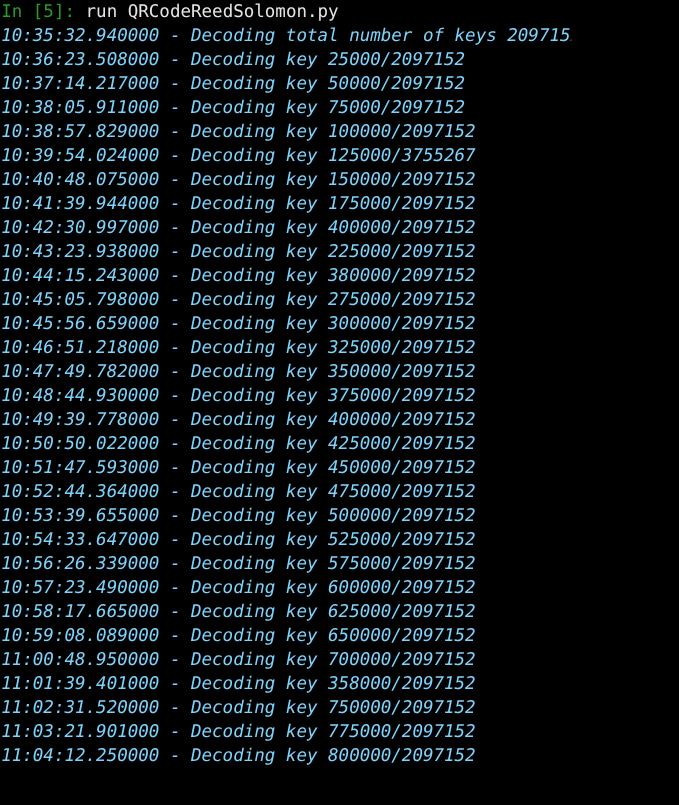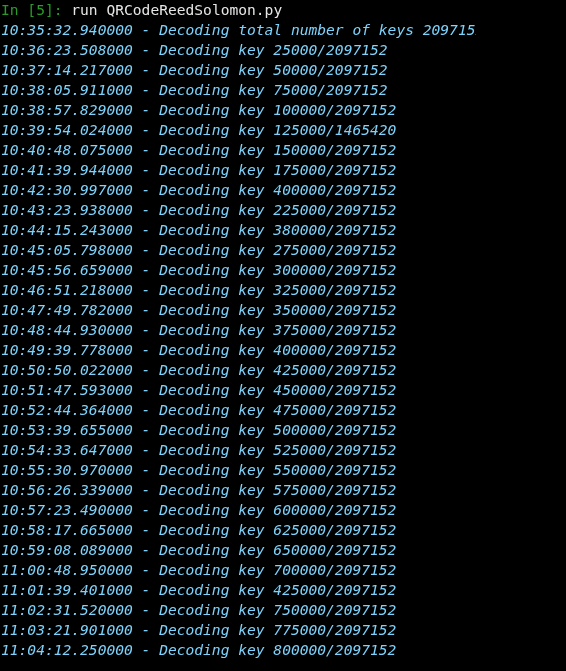--- a/index.html
+++ b/index.html
@@ -49,42 +49,41 @@
 <div id="terminal">
 
   <div class="line"><span class="prompt-in">In [5]:</span><span class="cmd"> run QRCodeReedSolomon.py</span></div>
 
   <div id="log-container">
       <div class="line log">10:35:32.940000 - Decoding total number of keys 2097152</div>
       <div class="line log">10:36:23.508000 - Decoding key 25000/2097152</div>
       <div class="line log">10:37:14.217000 - Decoding key 50000/2097152</div>
       <div class="line log">10:38:05.911000 - Decoding key 75000/2097152</div>
       <div class="line log">10:38:57.829000 - Decoding key 100000/2097152</div>
-      <div class="line log">10:39:54.024000 - Decoding key 125000/1465420</div>
+      <div class="line log">10:39:54.024000 - Decoding key 125000/3755267</div>
       <div class="line log">10:40:48.075000 - Decoding key 150000/2097152</div>
       <div class="line log">10:41:39.944000 - Decoding key 175000/2097152</div>
       <div class="line log">10:42:30.997000 - Decoding key 400000/2097152</div>
       <div class="line log">10:43:23.938000 - Decoding key 225000/2097152</div>
       <div class="line log">10:44:15.243000 - Decoding key 380000/2097152</div>
       <div class="line log">10:45:05.798000 - Decoding key 275000/2097152</div>
       <div class="line log">10:45:56.659000 - Decoding key 300000/2097152</div>
       <div class="line log">10:46:51.218000 - Decoding key 325000/2097152</div>
       <div class="line log">10:47:49.782000 - Decoding key 350000/2097152</div>
       <div class="line log">10:48:44.930000 - Decoding key 375000/2097152</div>
       <div class="line log">10:49:39.778000 - Decoding key 400000/2097152</div>
       <div class="line log">10:50:50.022000 - Decoding key 425000/2097152</div>
       <div class="line log">10:51:47.593000 - Decoding key 450000/2097152</div>
       <div class="line log">10:52:44.364000 - Decoding key 475000/2097152</div>
       <div class="line log">10:53:39.655000 - Decoding key 500000/2097152</div>
       <div class="line log">10:54:33.647000 - Decoding key 525000/2097152</div>
-      <div class="line log">10:55:30.970000 - Decoding key 550000/2097152</div>
       <div class="line log">10:56:26.339000 - Decoding key 575000/2097152</div>
       <div class="line log">10:57:23.490000 - Decoding key 600000/2097152</div>
       <div class="line log">10:58:17.665000 - Decoding key 625000/2097152</div>
       <div class="line log">10:59:08.089000 - Decoding key 650000/2097152</div>
       <div class="line log">11:00:48.950000 - Decoding key 700000/2097152</div>
-      <div class="line log">11:01:39.401000 - Decoding key 425000/2097152</div>
+      <div class="line log">11:01:39.401000 - Decoding key 358000/2097152</div>
       <div class="line log">11:02:31.520000 - Decoding key 750000/2097152</div>
       <div class="line log">11:03:21.901000 - Decoding key 775000/2097152</div>
       <div class="line log">11:04:12.250000 - Decoding key 800000/2097152</div>
     </div>
 
 </div>
 
 </body></html>

